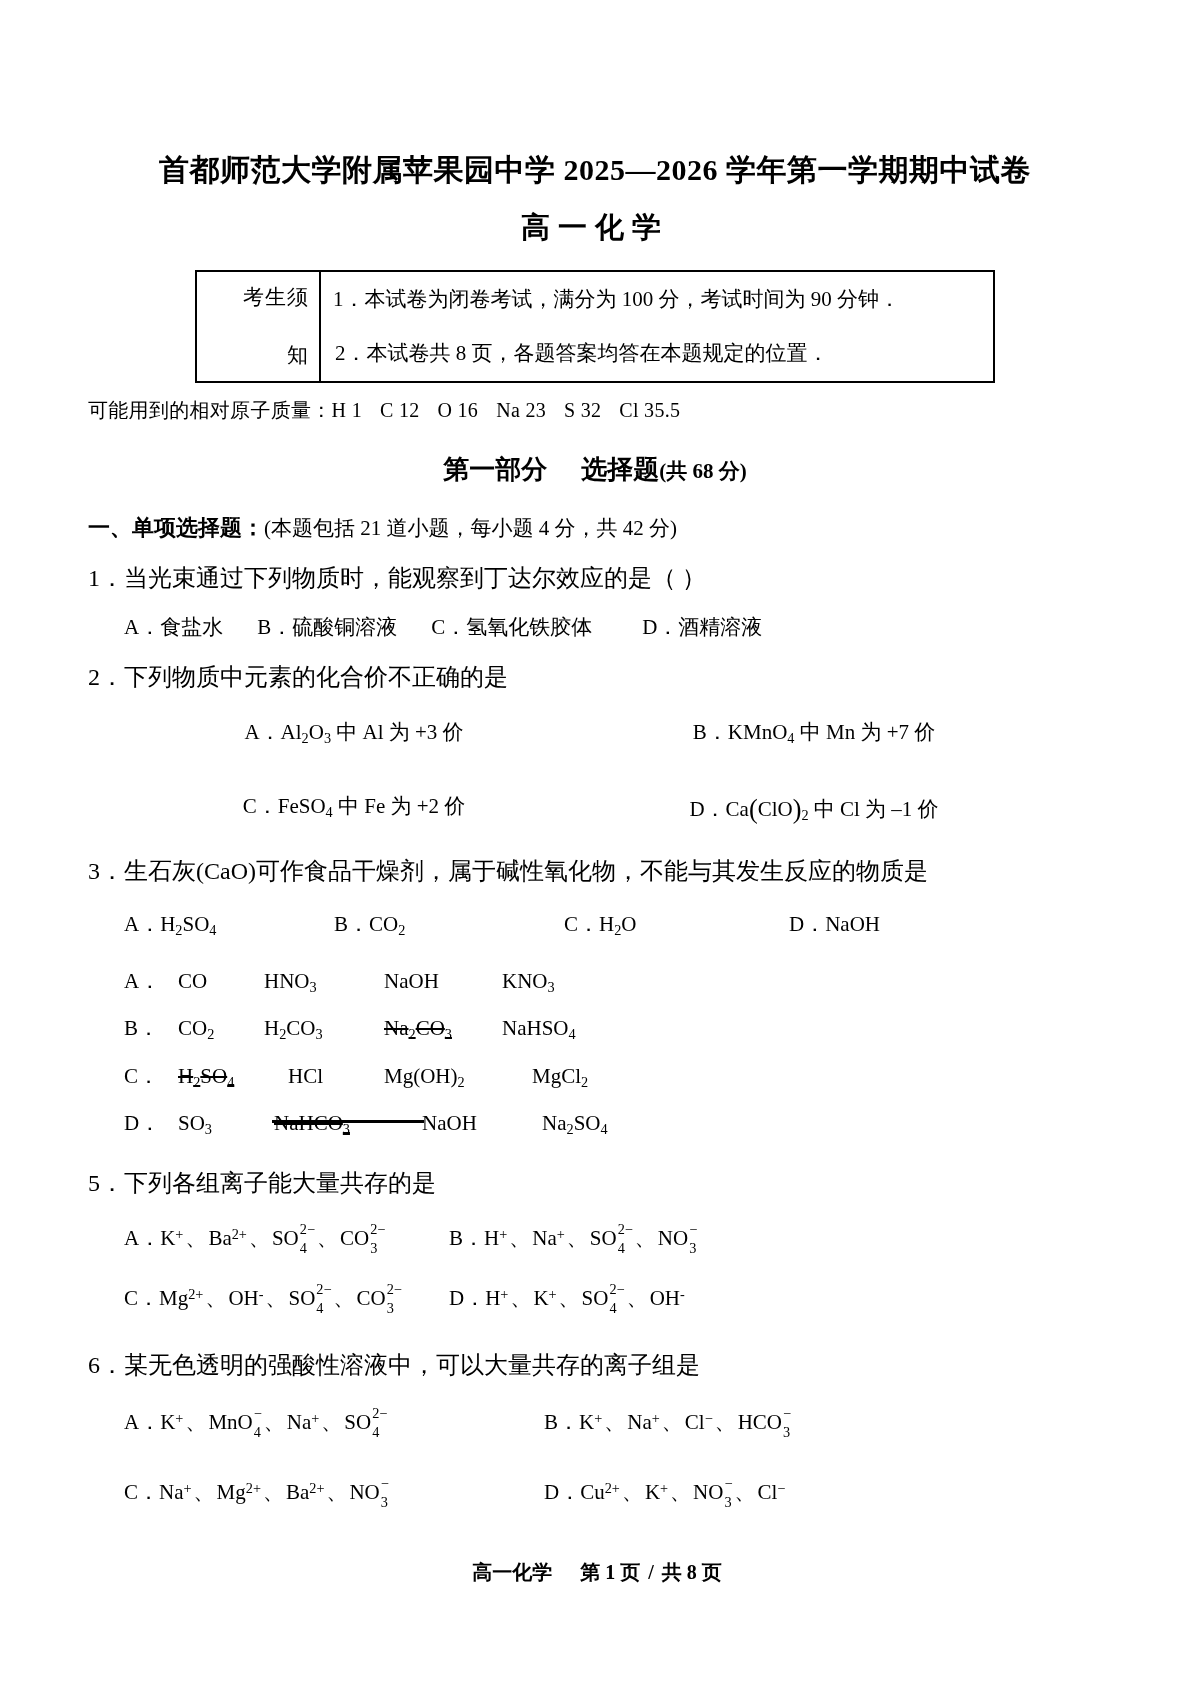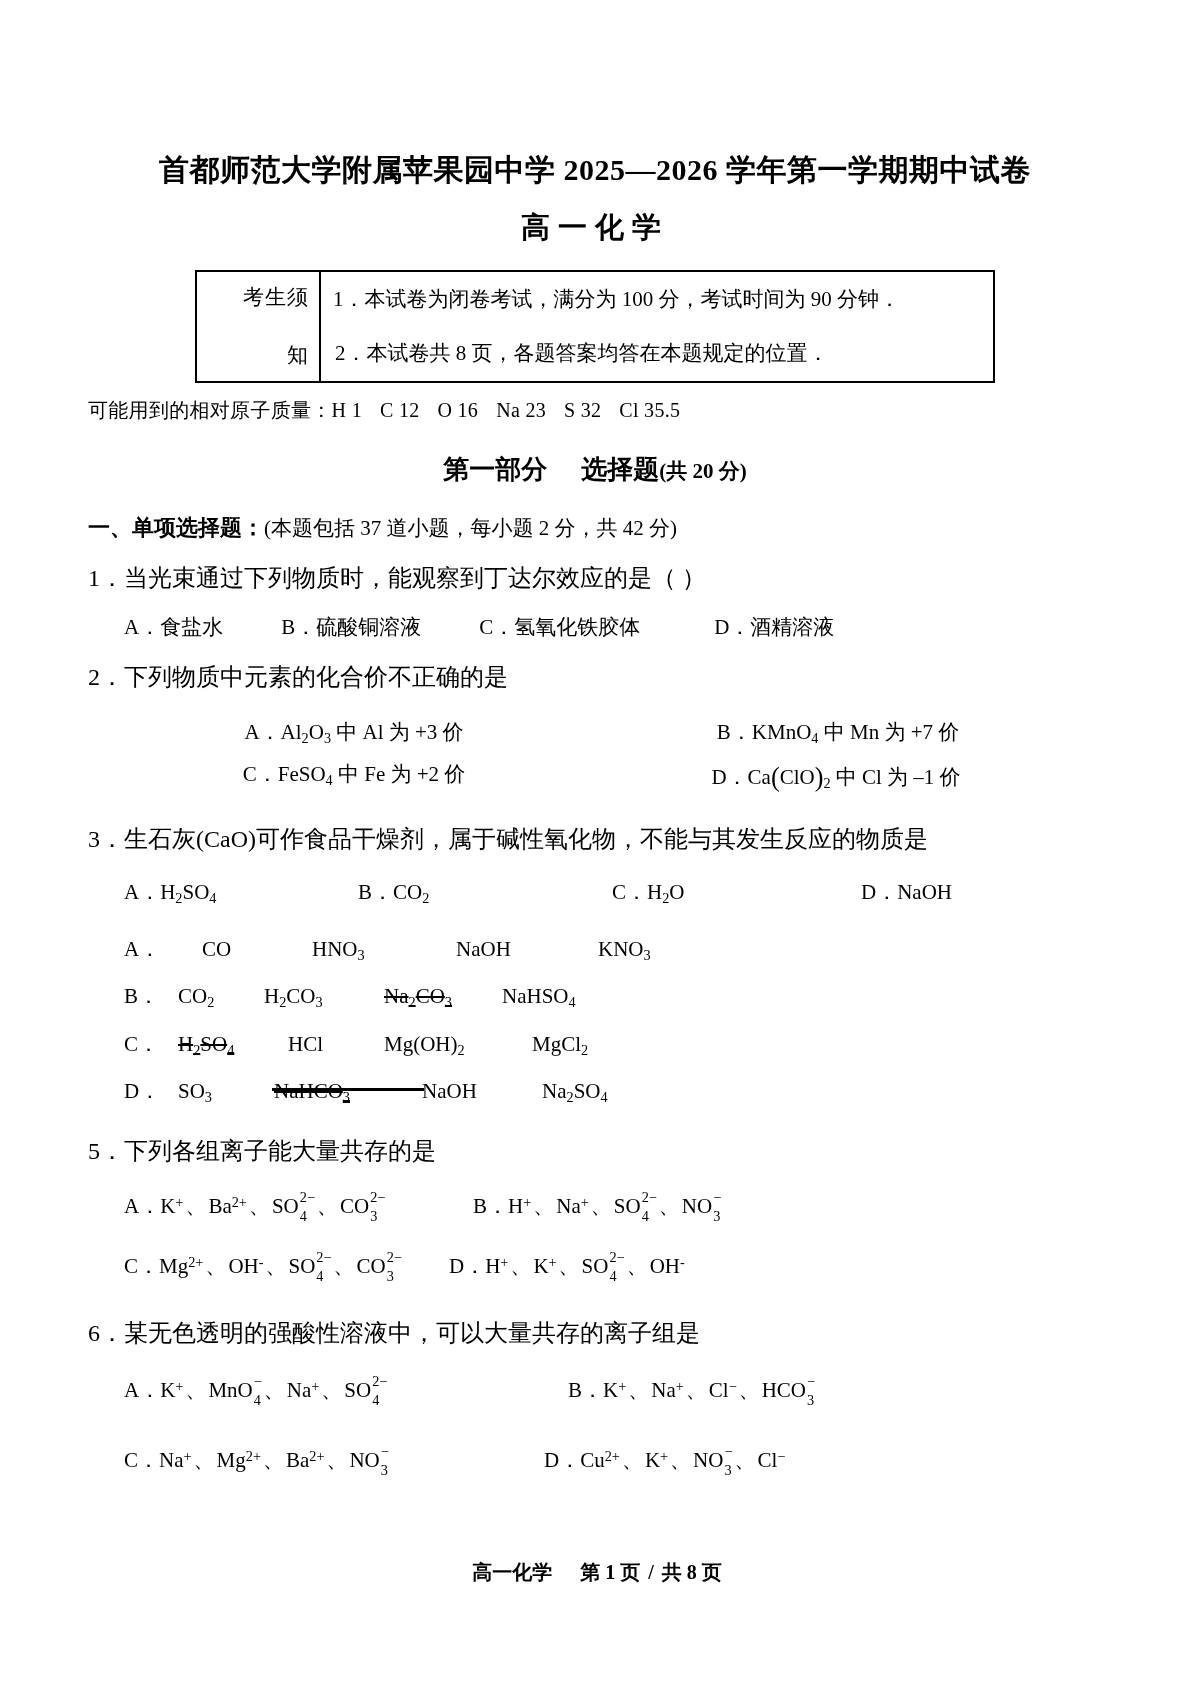--- a/index.html
+++ b/index.html
@@ -127,21 +127,21 @@
   }
   .opts {
     margin-top: 16px;
     margin-left: 36px;
     font-size: 21px;
   }
   .opts-row {
     margin-top: 16px;
     display: flex;
   }
-  .opts-row:first-child { margin-top: 0; gap: 24px; }
+  .opts-row:first-child { margin-top: 0; }
   .opt { white-space: nowrap; }
 
   .two-col .opt { width: 460px; text-align: center; }
 
   .inline-flow .opt { margin-right: 30px; }
 
   .formula { font-family: "Liberation Serif", "DejaVu Serif", serif; }
   sub { font-size: 0.68em; vertical-align: -0.25em; }
   sup { font-size: 0.68em; vertical-align: 0.45em; }
   .strike {
@@ -218,25 +218,25 @@
         <td class="notice-item-cell">2．本试卷共 8 页，各题答案均答在本题规定的位置．</td>
       </tr>
     </tbody>
       </table>
 
     <div class="atomic-line">
       <span>可能用到的相对原子质量：</span><span class="el">H 1</span><span class="el">C 12</span><span class="el">O 16</span><span class="el">Na 23</span><span class="el">S 32</span><span class="el">Cl 35.5</span>
     </div>
 
     <div class="part-heading">
-      <span>第一部分</span><span class="gap"></span><span>选择题</span><span class="small">(共 20 分)</span>
+      <span>第一部分</span><span class="gap"></span><span>选择题</span><span class="small">(共 68 分)</span>
     </div>
 
     <div class="section-heading">
-      <span>一、单项选择题：</span><span class="paren">(本题包括 37 道小题，每小题 2 分，共 42 分)</span>
+      <span>一、单项选择题：</span><span class="paren">(本题包括 21 道小题，每小题 4 分，共 42 分)</span>
     </div>
 
     <div class="q">
       <div class="q-stem">
         <span>1．</span><span>当光束通过下列物质时，能观察到丁达尔效应的是（      ）</span>
       </div>
       <div class="opts inline-flow">
         <div class="opts-row">
           <span class="opt" style="margin-right:34px;">A．食盐水</span>
           <span class="opt" style="margin-right:34px;">B．硫酸铜溶液</span>
@@ -254,21 +254,21 @@
         <div class="opts-row">
           <span class="opt">
             <span>A．</span><span class="formula">Al<sub>2</sub>O<sub>3</sub></span>
             <span>中 Al 为 +3 价</span>
           </span>
           <span class="opt">
             <span>B．</span><span class="formula">KMnO<sub>4</sub></span>
             <span>中 Mn 为 +7 价</span>
           </span>
         </div>
-        <div class="opts-row" style="margin-top:10px;gap:22px;">
+        <div class="opts-row" style="margin-top:42px;">
           <span class="opt">
             <span>C．</span><span class="formula">FeSO<sub>4</sub></span>
             <span>中 Fe 为 +2 价</span>
           </span>
           <span class="opt">
             <span>D．</span><span class="formula">Ca<span style="font-size:1.25em;vertical-align:-0.08em;">(</span>ClO<span style="font-size:1.25em;vertical-align:-0.08em;">)</span><sub>2</sub></span>
             <span>中 Cl 为 –1 价</span>
           </span>
         </div>
       </div>

